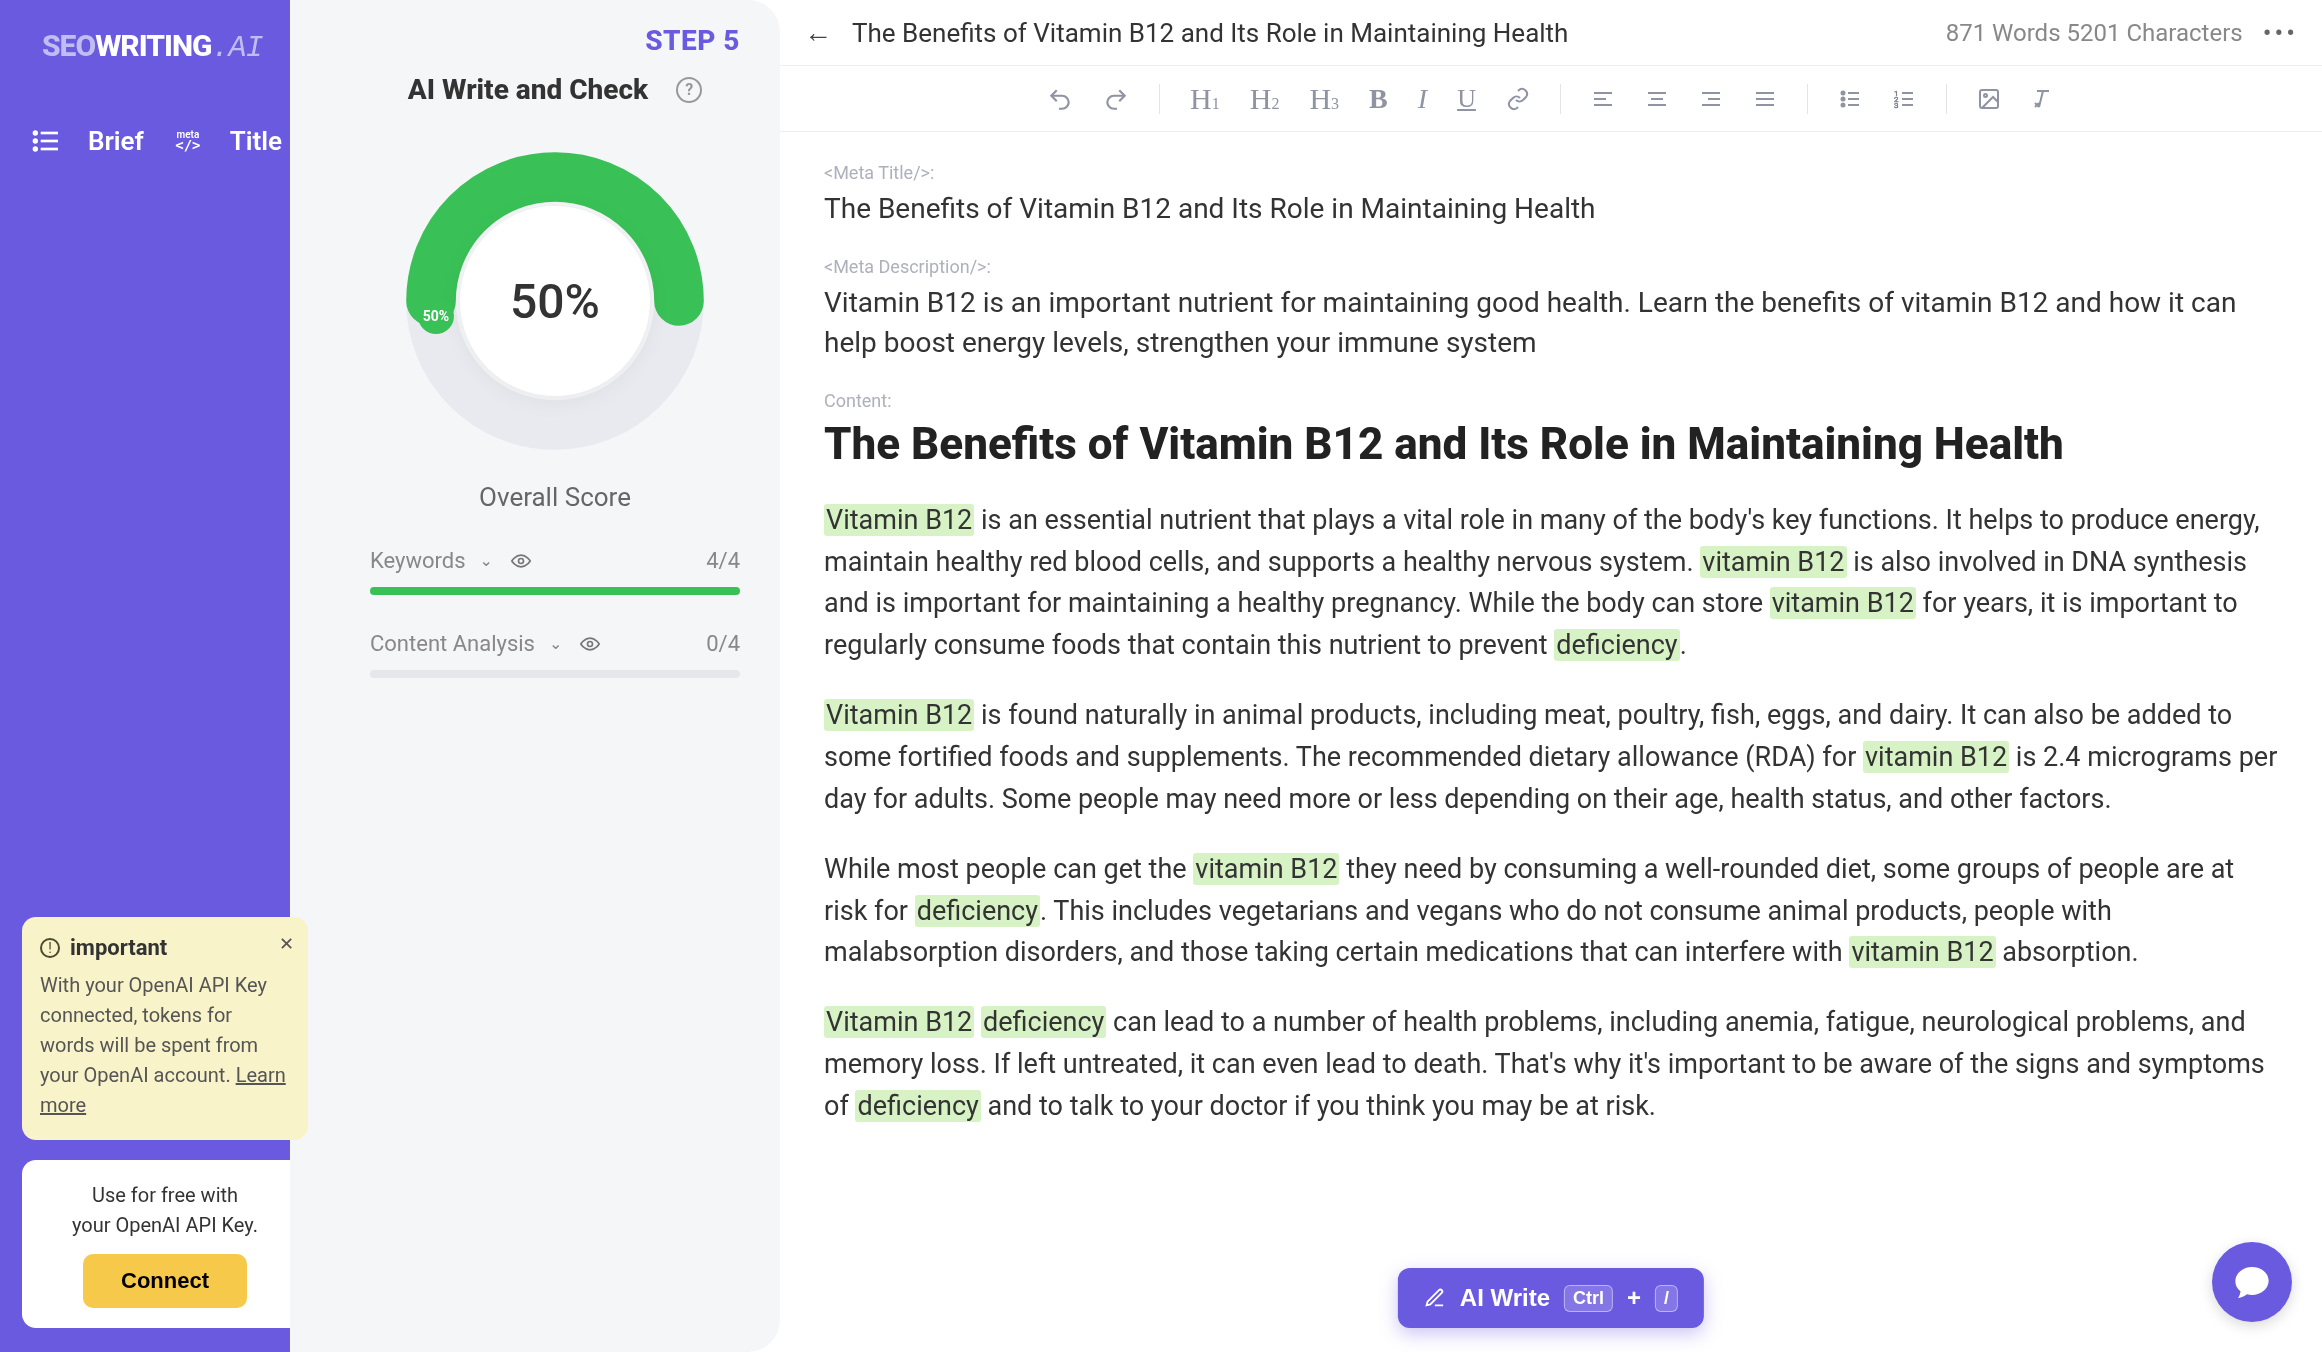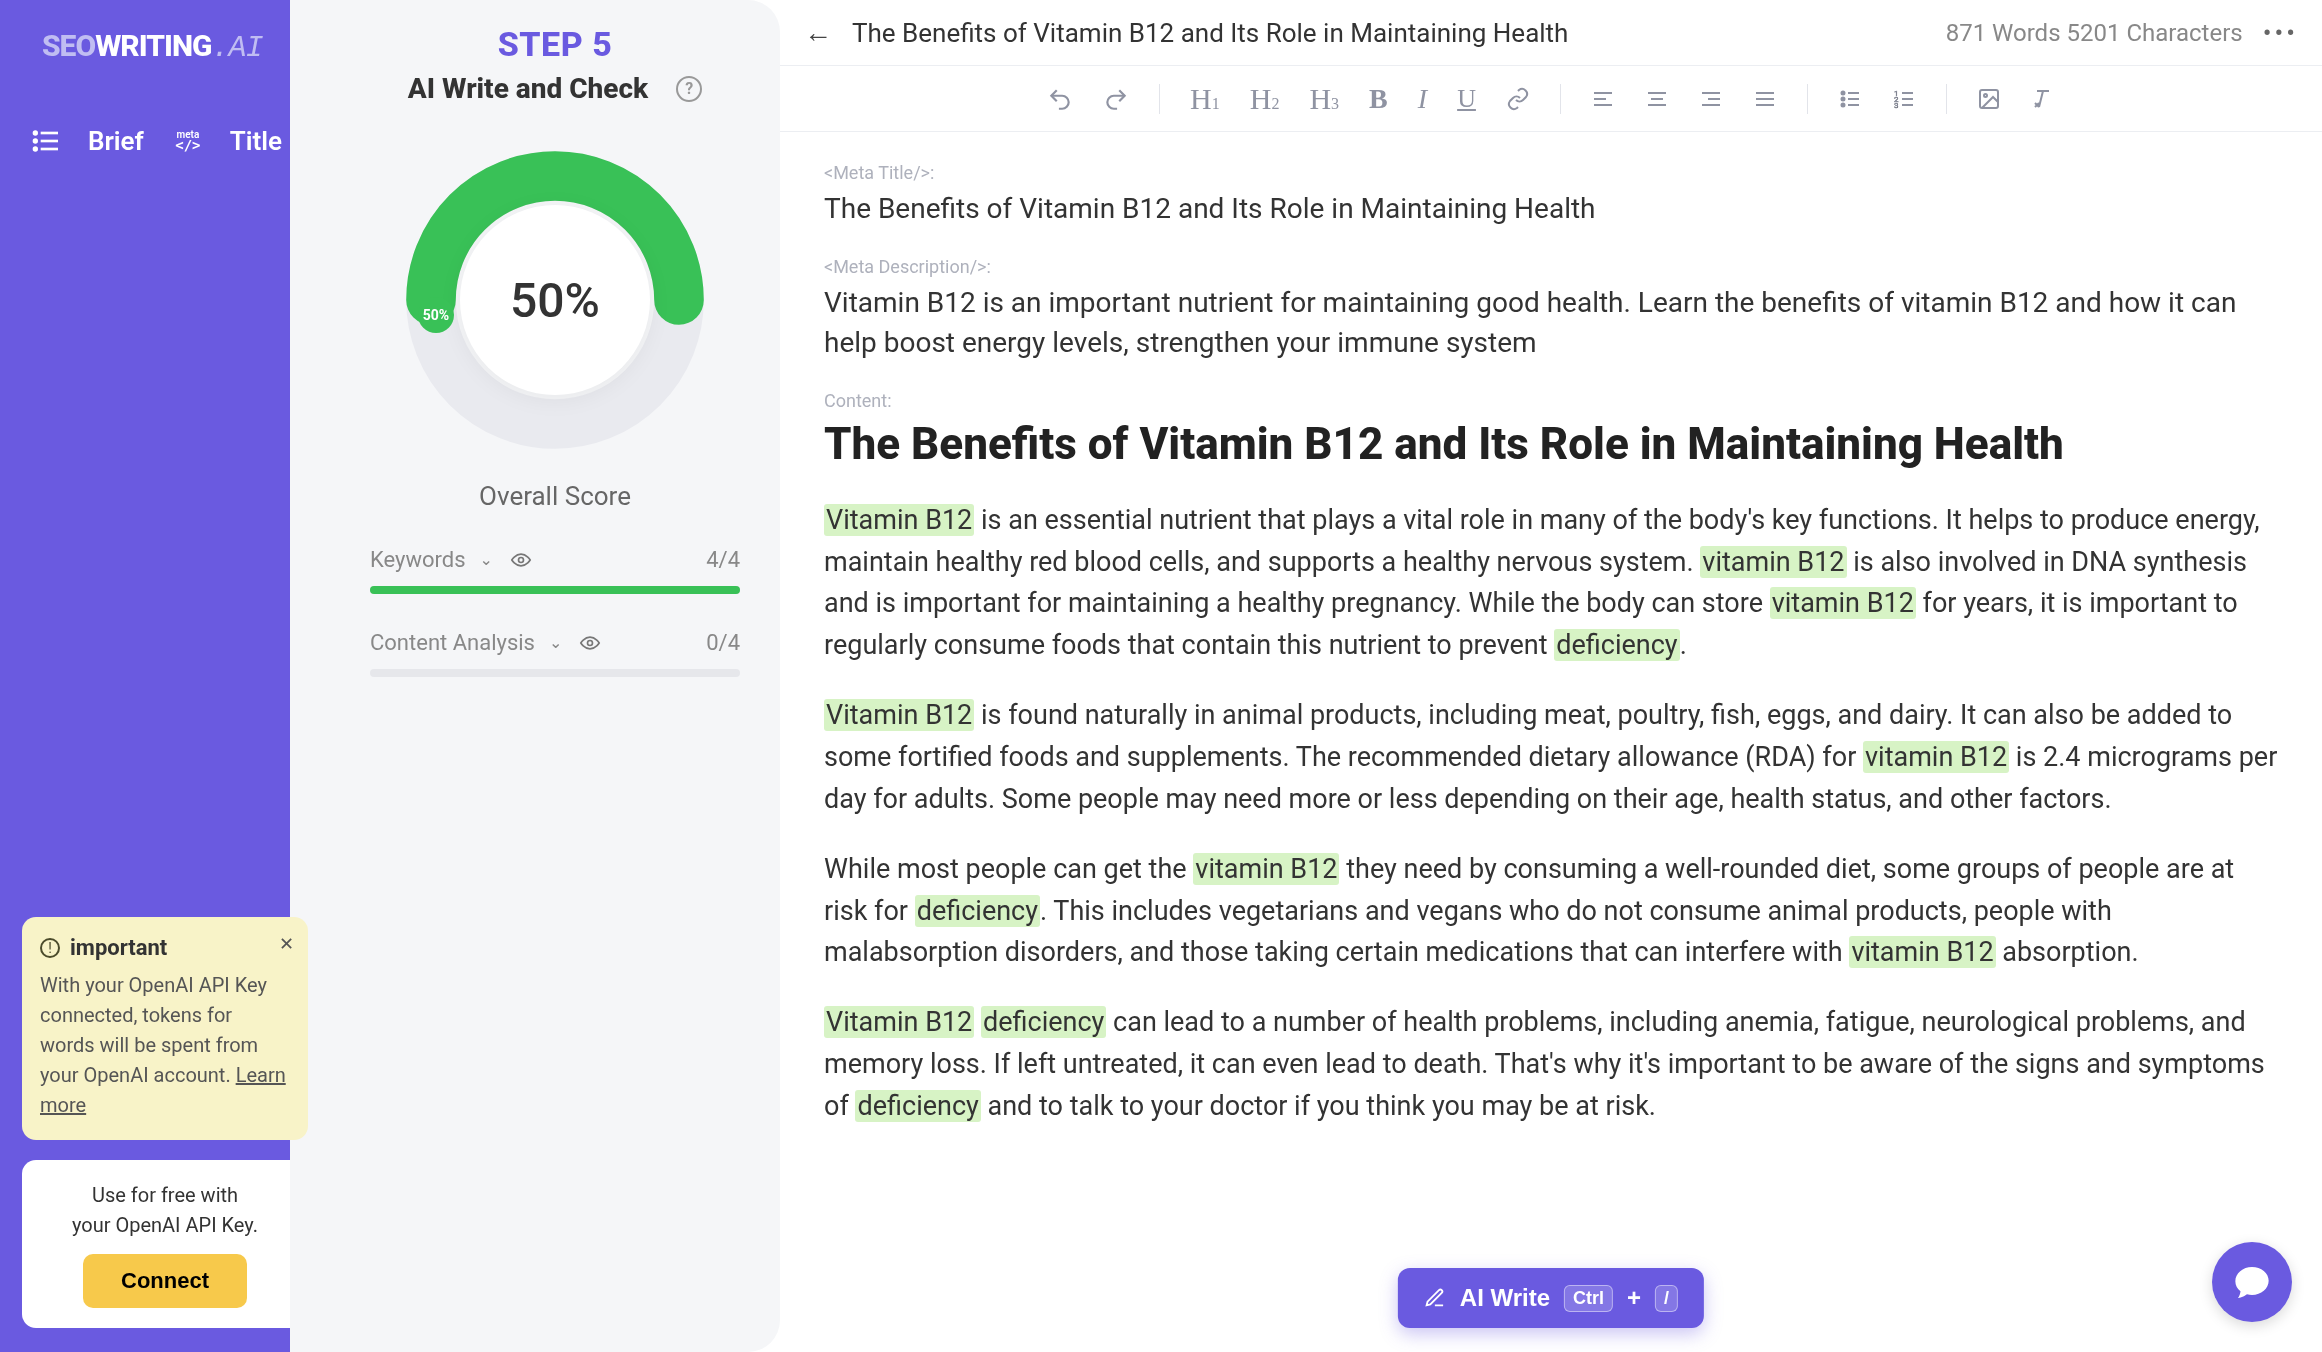--- a/index.html
+++ b/index.html
@@ -26,22 +26,22 @@
 .note-close { position: absolute; right: 14px; top: 16px; font-size: 18px; color: #555; cursor: pointer; }
 .note-body { font-size: 20px; color: #555; line-height: 1.5; }
 .note-body a { color: #555; text-decoration: underline; }
 
 .connect-card { margin: 0 22px; background: #fff; border-radius: 14px; padding: 20px; text-align: center; }
 .connect-text { font-size: 20px; color: #333; line-height: 1.5; margin-bottom: 14px; }
 .connect-btn { background: #f7c94b; color: #000000; font-weight: 700; font-size: 22px; border: none; border-radius: 10px; padding: 14px 38px; cursor: pointer; }
 
 
 .score-panel { width: 490px; background: #f5f6f8; border-radius: 0 32px 32px 0; padding: 24px 40px 40px 40px; margin-left: -40px; padding-left: 80px; flex-shrink: 0; }
-.step-label { color: #6a5ae0; font-weight: 800; font-size: 34px; text-align: center; letter-spacing: 0.5px; }
-.step-title { font-weight: 800; font-size: 28px; margin-top: 8px; display: flex; align-items: center; justify-content: center; gap: 28px; color: #333; }
+.step-label { color: #6a5ae0; font-weight: 800; font-size: 28px; text-align: right; letter-spacing: 0.5px; }
+.step-title { font-weight: 800; font-size: 28px; margin-top: 16px; display: flex; align-items: center; justify-content: center; gap: 28px; color: #333; }
 .help-icon { width: 26px; height: 26px; border: 2px solid #999; border-radius: 50%; display: inline-flex; align-items: center; justify-content: center; color: #999; font-size: 16px; font-weight: 700; }
 
 .donut-wrap { position: relative; width: 310px; height: 310px; margin: 40px auto 0 auto; }
 .donut-wrap svg { width: 100%; height: 100%; transform: rotate(-180deg); }
 .donut-inner { position: absolute; inset: 0; display: flex; align-items: center; justify-content: center; }
 .donut-inner-circle { width: 190px; height: 190px; border-radius: 50%; background: #fff; display: flex; align-items: center; justify-content: center; box-shadow: 0 4px 24px rgba(0,0,0,0.06); }
 .donut-pct { font-size: 48px; font-weight: 500; color: #333; }
 .donut-badge { position: absolute; left: 18px; top: 152px; background: #39c157; color: #fff; font-weight: 700; border-radius: 50%; width: 36px; height: 36px; display: flex; align-items: center; justify-content: center; font-size: 14px; }
 .overall-label { text-align: center; font-size: 26px; color: #666; margin-top: 26px; }
 

